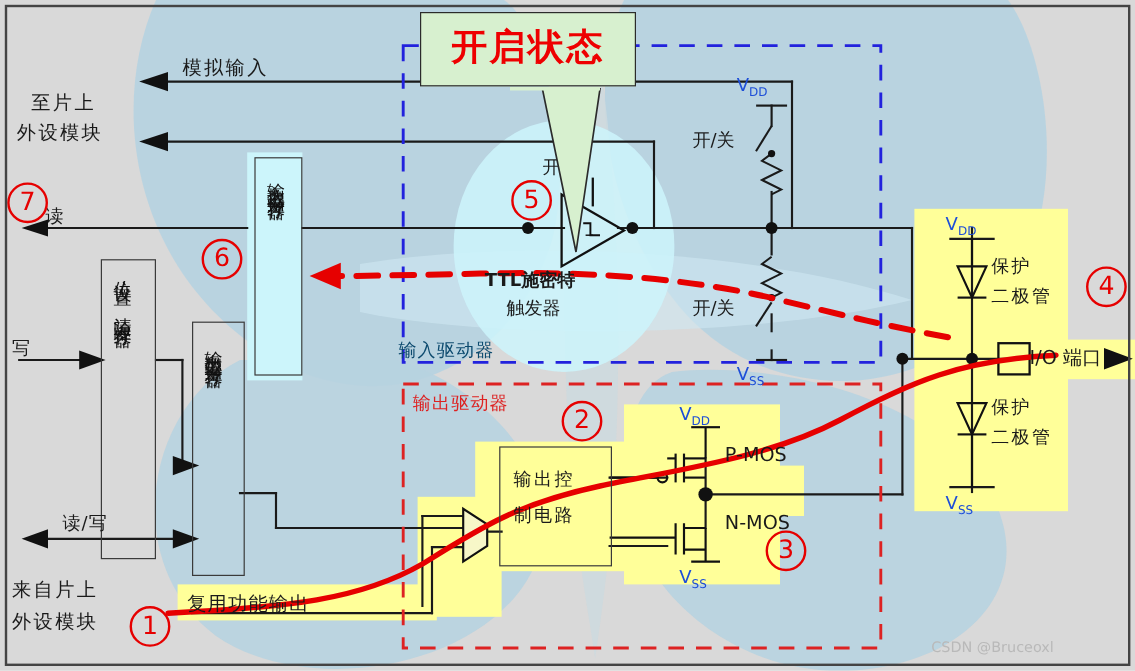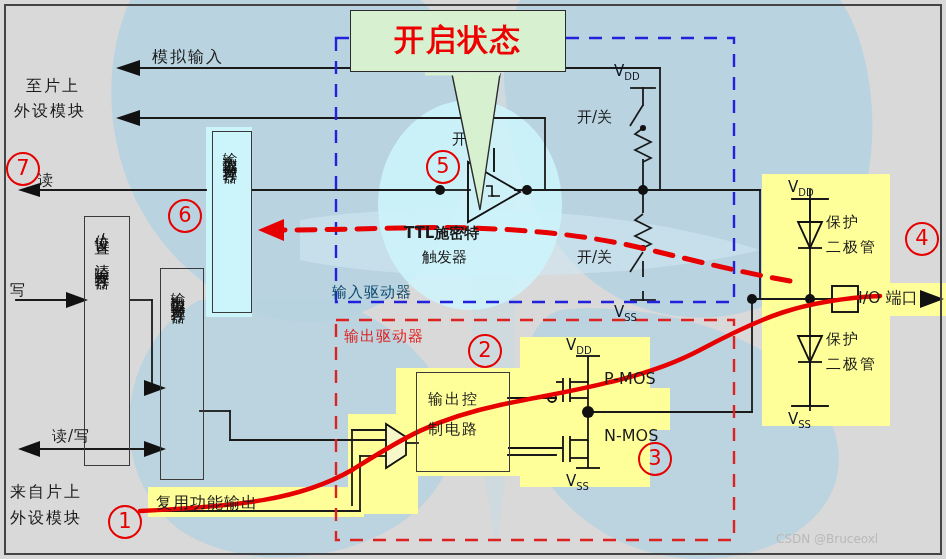--- a/index.html
+++ b/index.html
@@ -4,21 +4,21 @@
 <style>
   html,body{margin:0;padding:0;background:#fff;}
   body{font-family:"DejaVu Sans","Liberation Sans",sans-serif;}
   #stage{position:relative;width:946px;height:559px;overflow:hidden;background:#d9d9d9;}
   #stage *{box-sizing:border-box;}
   svg.layer{position:absolute;left:0;top:0;width:946px;height:559px;overflow:visible;}
   .txt{position:absolute;white-space:nowrap;color:#1a1a1a;font-family:"DejaVu Sans","Liberation Sans",sans-serif;}
   .cn{font-family:"DejaVu Sans","Liberation Sans",sans-serif;}
   .circ{position:absolute;width:34px;height:34px;border:2.5px solid #e60000;border-radius:50%;
         color:#e60000;font-size:21px;line-height:29px;text-align:center;font-family:"DejaVu Sans",sans-serif;background:transparent;}
-  .vlab{position:absolute;font-size:15px;color:#0f172a;}
+  .vlab{position:absolute;font-size:15px;color:#1d4ed8;}
   .vlab sub{font-size:10px;}
   .callout{position:absolute;background:#d7f0cf;border:1.6px solid #2b2b2b;color:#ee0000;
            font-size:30px;font-weight:bold;letter-spacing:2px;text-align:center;line-height:50px;}
   .wm{position:absolute;color:#b9b9b9;font-size:12px;font-family:"DejaVu Sans",sans-serif;}
   .yellowhl{position:absolute;background:#ffff99;}
   .cyanhl{position:absolute;background:#ccf5fb;}
   .regbox{position:absolute;border:1.6px solid #3a3a3a;background:transparent;}
   .vtext{position:absolute;writing-mode:vertical-rl;text-orientation:upright;font-size:15px;letter-spacing:3px;color:#111;}
   .frame{position:absolute;left:4px;top:4px;width:938px;height:551px;border:2px solid #444;pointer-events:none;}
 </style>
@@ -295,18 +295,18 @@
   <div class="circ" style="left:426px;top:150px;">5</div>
   <div class="circ" style="left:905px;top:222px;">4</div>
   <div class="circ" style="left:468px;top:334px;">2</div>
   <div class="circ" style="left:638px;top:442px;">3</div>
   <div class="circ" style="left:108px;top:505px;">1</div>
 
   <svg class="layer">
     <polygon points="425,74 500,74 480,210 452,74" fill="#d7f0cf" stroke="#2b2b2b" stroke-width="1.4"></polygon>
     <line x1="425" y1="74" x2="500" y2="74" stroke="#d7f0cf" stroke-width="3"></line>
   </svg>
-  <div class="callout" style="left:350px;top:10px;width:216px;height:62px;line-height:58px;">开启状态</div>
+  <div class="callout" style="left:350px;top:10px;width:180px;height:62px;line-height:58px;">开启状态</div>
 
   <div class="wm" style="left:776px;top:532px;">CSDN @Bruceoxl</div>
 
   <div class="frame"></div>
 </div>
 
 </body></html>

